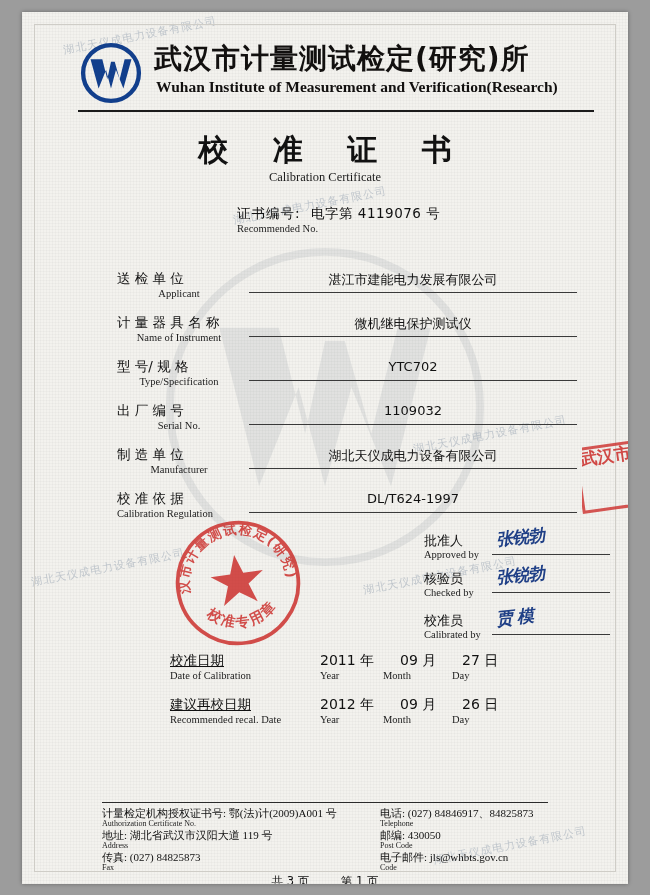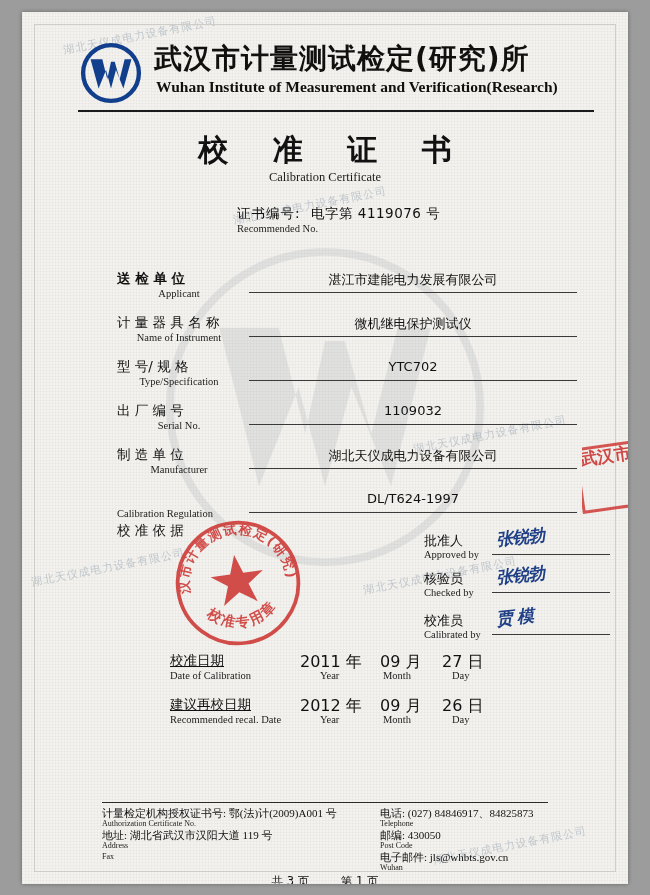--- a/index.html
+++ b/index.html
@@ -290,23 +290,24 @@
     top: 18px;
     font-family: "Liberation Serif", serif;
     font-size: 10.5px;
     color: #222;
     white-space: nowrap;
   }
   .d-y, .d-m, .d-d {
     position: absolute;
     top: 0;
     font-family: "DejaVu Sans", sans-serif;
-    font-size: 16px;
-    color: #111;
-    white-space: nowrap;
+    font-size: 14px;
+    color: #111;
+    white-space: nowrap;
+    margin-left: 20px;
   }
   .d-y { left: 130px; }
   .d-m { left: 210px; }
   .d-d { left: 272px; }
   .d-yl, .d-ml, .d-dl {
     position: absolute;
     top: 18px;
     font-family: "Liberation Serif", serif;
     font-size: 10.5px;
     color: #222;
@@ -425,21 +426,21 @@
     <div id="title-cn">校 准 证 书</div>
     <div id="title-en">Calibration Certificate</div>
 
     <div id="cert-no-row">
       <span id="cert-no-cn">证书编号:</span>
       <span id="cert-no-val">电字第 4119076 号</span>
       <div id="cert-no-en">Recommended No.</div>
     </div>
 
     <div class="field" style="top:258px;">
-      <div class="f-label-cn spread" style="width:120px;font-weight:bold;">送  检  单  位</div>
+      <div class="f-label-cn spread" style="width:120px;">送  检  单  位</div>
       <div class="f-label-en indent">Applicant</div>
       <div class="f-value">湛江市建能电力发展有限公司</div>
       <div class="f-line"></div>
     </div>
 
     <div class="field" style="top:302px;">
       <div class="f-label-cn" style="width:126px;">计 量 器 具 名 称</div>
       <div class="f-label-en indent">Name of Instrument</div>
       <div class="f-value">微机继电保护测试仪</div>
       <div class="f-line"></div>
@@ -460,21 +461,21 @@
     </div>
 
     <div class="field" style="top:434px;">
       <div class="f-label-cn" style="width:124px;">制  造  单  位</div>
       <div class="f-label-en indent">Manufacturer</div>
       <div class="f-value">湖北天仪成电力设备有限公司</div>
       <div class="f-line"></div>
     </div>
 
     <div class="field" style="top:478px;">
-      <div class="f-label-cn" style="width:124px;margin-top:32px;">校  准  依  据</div>
+      <div class="f-label-cn" style="width:124px;">校  准  依  据</div>
       <div class="f-label-en">Calibration Regulation</div>
       <div class="f-value">DL/T624-1997</div>
       <div class="f-line"></div>
     </div>
 
     <div class="sig" style="top:520px;">
       <div class="sig-cn">批准人</div>
       <div class="sig-en">Approved by</div>
       <div class="sig-hand">张锐勃</div>
       <div class="sig-line"></div>
@@ -540,34 +541,35 @@
     <div id="footer">
       <div class="fl" style="top:0;">
         <div class="f-cn">计量检定机构授权证书号:  鄂(法)计(2009)A001 号</div>
         <div class="f-en">Authorization Certificate No.</div>
       </div>
       <div class="fl" style="top:22px;">
         <div class="f-cn">地址:  湖北省武汉市汉阳大道 119 号</div>
         <div class="f-en">Address</div>
       </div>
       <div class="fl" style="top:44px;">
+        <div class="f-cn">传真:  (027)  84825873</div>
         <div class="f-en">Fax</div>
       </div>
 
       <div class="fr" style="top:0;">
         <div class="f-cn">电话:  (027)  84846917、84825873</div>
         <div class="f-en">Telephone</div>
       </div>
       <div class="fr" style="top:22px;">
         <div class="f-cn">邮编:  430050</div>
         <div class="f-en">Post Code</div>
       </div>
       <div class="fr" style="top:44px;">
         <div class="f-cn">电子邮件:  jls@whbts.gov.cn</div>
-        <div class="f-en">Wuhan</div>
+        <div class="f-en">Code</div>
       </div>
     </div>
 
     <div id="pagecount">
       <span>共 3 页</span>
       <span>第 1 页</span>
     </div>
 
   </div>
 </div>

